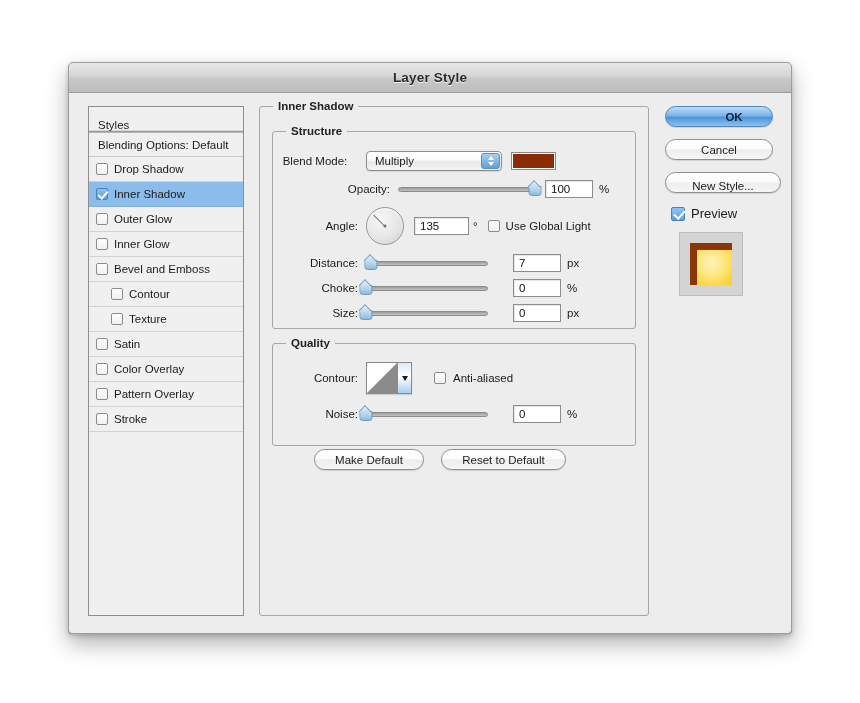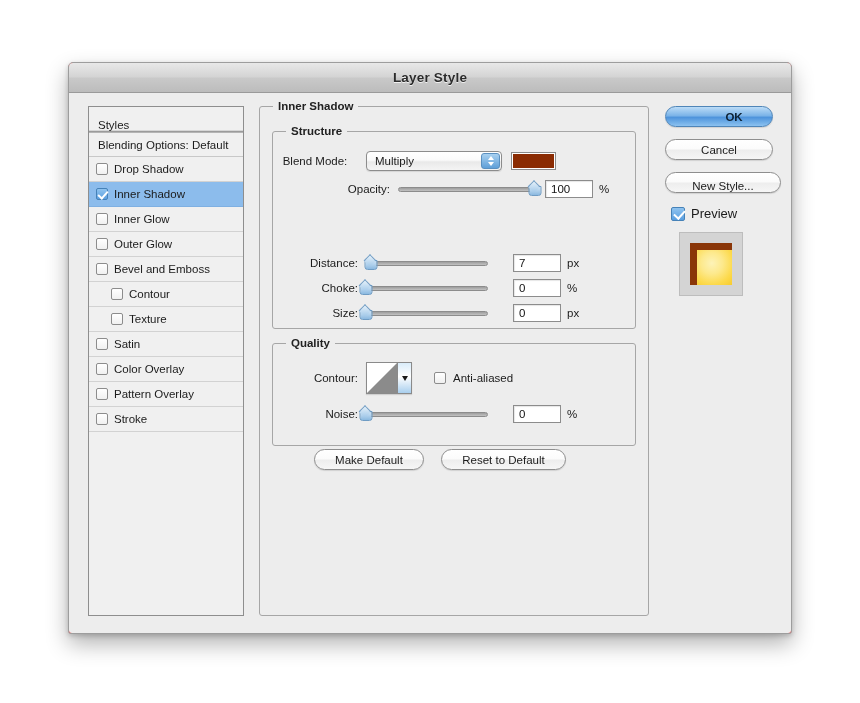--- a/index.html
+++ b/index.html
@@ -448,25 +448,25 @@
           <div class="style-row">
             <span class="cb"></span>
             <span class="row-label">Drop Shadow</span>
           </div>
           <div class="style-row selected">
             <span class="cb checked"></span>
             <span class="row-label">Inner Shadow</span>
           </div>
           <div class="style-row">
             <span class="cb"></span>
+            <span class="row-label">Outer Glow</span>
+          </div>
+          <div class="style-row">
+            <span class="cb"></span>
             <span class="row-label">Inner Glow</span>
-          </div>
-          <div class="style-row">
-            <span class="cb"></span>
-            <span class="row-label">Outer Glow</span>
           </div>
           <div class="style-row">
             <span class="cb"></span>
             <span class="row-label">Bevel and Emboss</span>
           </div>
           <div class="style-row indented">
             <span class="cb"></span>
             <span class="row-label">Contour</span>
           </div>
           <div class="style-row indented">
@@ -519,20 +519,33 @@
         <div class="slider" id="sl-opacity" style="margin-left:8px; width:137px;">
           <span class="track"></span>
           <span class="knob" style="left: 100%;"></span>
         </div>
         <div class="numfield" style="margin-left:10px;">
           <span>100</span>
         </div>
         <span class="unit">%</span>
       </div>
 
+      <div class="frow" style="left:13px; top:100px; width:364px; height:40px;">
+        <span class="flabel" style="width:86px;">Angle:</span>
+        <div class="dial" style="margin-left:8px;">
+          <span class="needle" style="transform: rotate(-135deg);"></span>
+          <span class="center"></span>
+        </div>
+        <div class="numfield wide" style="margin-left:10px;">
+          <span>135</span>
+        </div>
+        <span class="unit" style="margin-left:4px;">°</span>
+        <span class="cb" id="cb-global-light" style="margin-left:10px;"></span>
+        <span class="flabel" style="margin-left:6px;">Use Global Light</span>
+      </div>
 
       <div class="frow" style="left:13px; top:147px; width:364px;">
         <span class="flabel" style="width:86px;">Distance:</span>
         <div class="slider" id="sl-distance" style="margin-left:8px; width:122px;">
           <span class="track"></span>
           <span class="knob" style="left: 4%;"></span>
         </div>
         <div class="numfield" style="margin-left:25px;">
           <span>7</span>
         </div>

